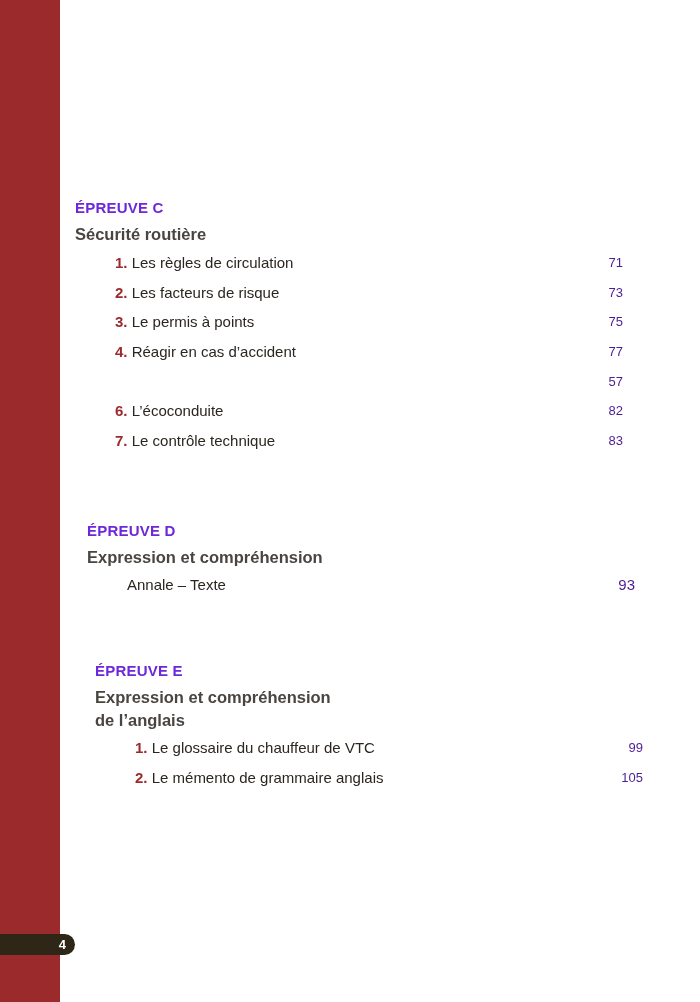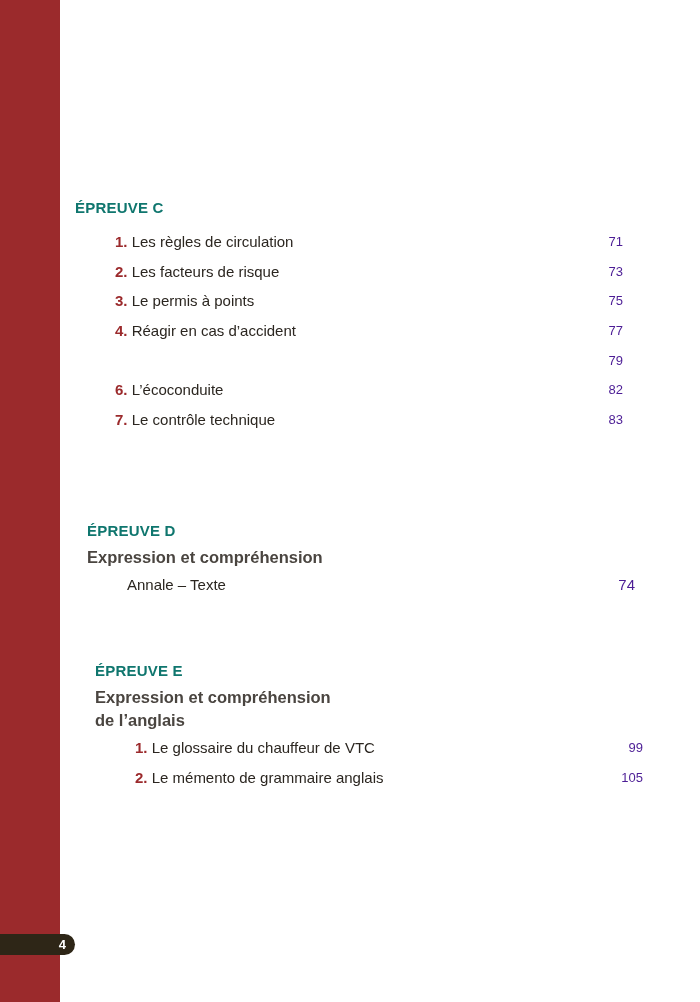--- a/index.html
+++ b/index.html
@@ -16,21 +16,21 @@
     .page-tab {
       position: absolute; left: 0; top: 934px; width: 75px; height: 21px;
       background: #2e2617; border-radius: 0 11px 11px 0;
       color: #ffffff; font-weight: bold; font-size: 13px;
       display: flex; align-items: center; justify-content: flex-end;
       padding-right: 9px; box-sizing: border-box;
     }
     .content { position: absolute; left: 75px; top: 0; width: 548px; }
     .section { position: absolute; left: 0; width: 548px; }
     .epreuve {
-      color: #0f766e; font-weight: bold; font-size: 15px; letter-spacing: 0.2px;
+      color: #6d28d9; font-weight: bold; font-size: 15px; letter-spacing: 0.2px;
       line-height: 18px;
     }
     .subject {
       color: #4a4540; font-weight: bold; font-size: 16.5px; line-height: 23px;
       margin-top: 6px;
     }
     .entry {
       position: relative; height: 29.7px; line-height: 18px;
       font-size: 15px; color: #2b2620;
     }
@@ -46,60 +46,63 @@
 
 <div class="sidebar"></div>
 <div class="page-tab">
   <span>4</span>
 </div>
 
 <div class="content">
 
   <div class="section" style="top:199px;">
     <div class="epreuve">ÉPREUVE C</div>
-    <div style="margin-top:16px;text-align:center;">
+    <div class="subject">
+      <div>Sécurité routière</div>
+    </div>
+    <div style="margin-top:8px;text-align:center;">
       <div class="entry">
         <span class="label"><span class="num">1.</span> <span>Les règles de circulation</span></span>
         <span class="page">71</span>
       </div>
       <div class="entry">
         <span class="label"><span class="num">2.</span> <span>Les facteurs de risque</span></span>
         <span class="page">73</span>
       </div>
       <div class="entry">
         <span class="label"><span class="num">3.</span> <span>Le permis à points</span></span>
         <span class="page">75</span>
       </div>
       <div class="entry">
         <span class="label"><span class="num">4.</span> <span>Réagir en cas d’accident</span></span>
         <span class="page">77</span>
       </div>
       <div class="entry">
-        <span class="page">79</span>
+        <span class="page">57</span>
       </div>
       <div class="entry">
         <span class="label"><span class="num">6.</span> <span>L’écoconduite</span></span>
         <span class="page">82</span>
       </div>
       <div class="entry">
         <span class="label"><span class="num">7.</span> <span>Le contrôle technique</span></span>
         <span class="page">83</span>
       </div>
     </div>
   </div>
 
   <div class="section" style="top:522px;margin-left:12px;">
     <div class="epreuve">ÉPREUVE D</div>
     <div class="subject">
       <div>Expression et compréhension</div>
     </div>
     <div style="margin-top:7px;">
       <div class="entry">
         <span class="label"><span>Annale – Texte</span></span>
-        <span class="page big">74</span>
+        <span class="page big">93</span>
       </div>
     </div>
   </div>
 
   <div class="section" style="top:662px;margin-left:20px;">
     <div class="epreuve">ÉPREUVE E</div>
     <div class="subject">
       <div>Expression et compréhension</div>
       <div>de l’anglais</div>
     </div>

